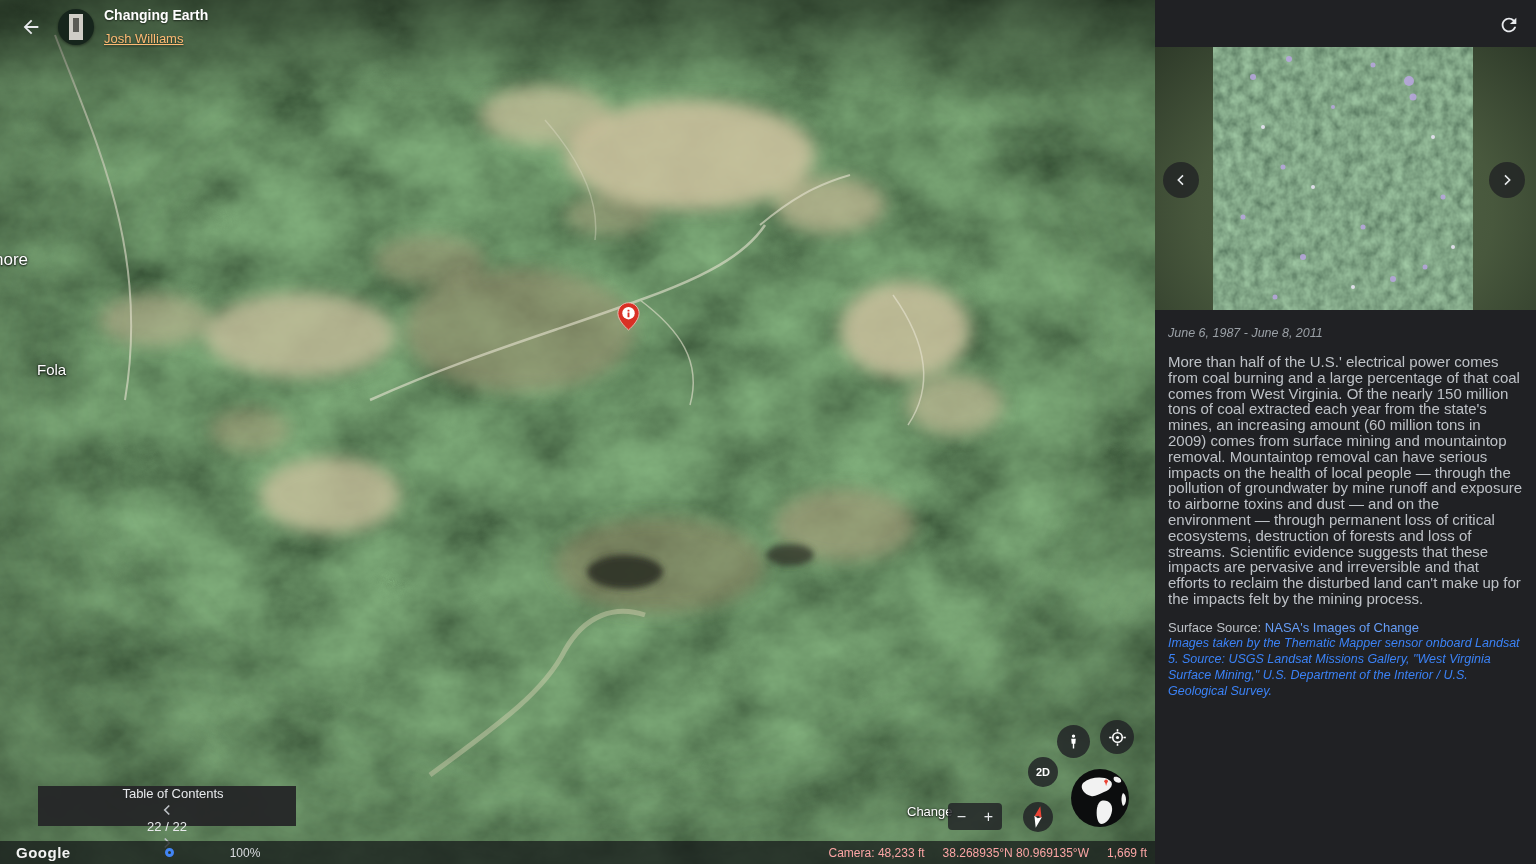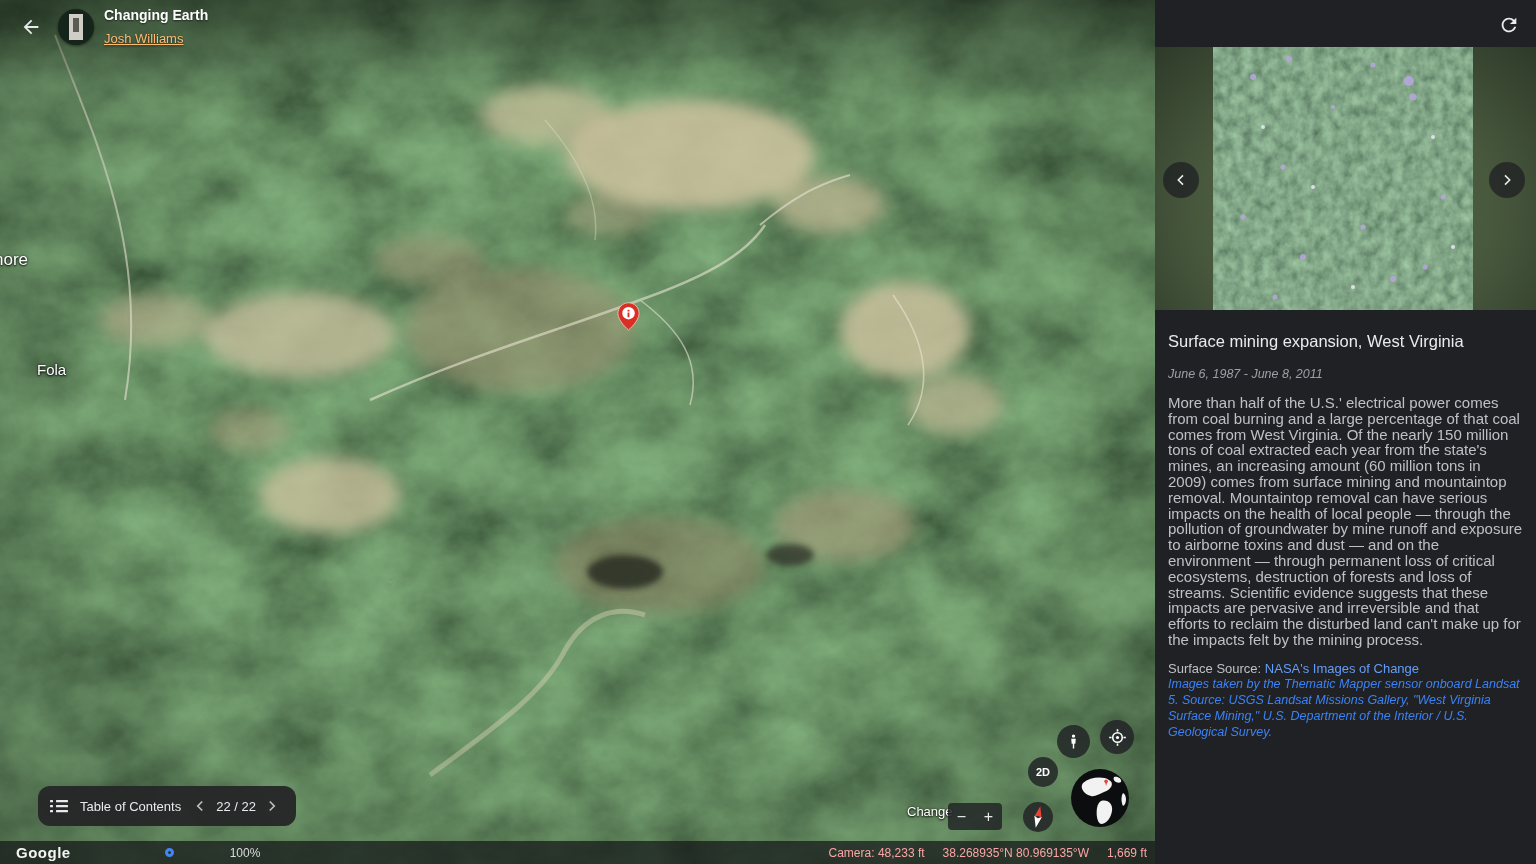--- a/index.html
+++ b/index.html
@@ -31,22 +31,22 @@
   .avatar { width:36px; height:36px; border-radius:50%; background:#16251c; margin-left:10px;
     overflow:hidden; position:relative; box-shadow:0 1px 3px rgba(0,0,0,.5); }
   .avatar .photo { position:absolute; left:11px; top:5px; width:14px; height:26px; background:#cfcdc6; }
   .avatar .photo-fig { position:absolute; left:15px; top:9px; width:6px; height:14px; background:#5a5b55; }
   .hdr-text { margin-left:10px; }
   .hdr-title { font-size:14px; font-weight:bold; color:#fff; text-shadow:0 1px 2px rgba(0,0,0,.6); }
   .hdr-author { font-size:13px; color:#fdba74; margin-top:8px; text-shadow:0 1px 2px rgba(0,0,0,.6);text-decoration:underline; }
 
   
   .toc { position:absolute; left:38px; bottom:38px; width:258px; height:40px;
-    background:rgba(37,38,40,.96); border-radius:12px; display:flex; align-items:center;
-    padding:0 12px; color:#e8eaed; }
+    background:rgba(37,38,40,.96); border-radius:0; display:flex; align-items:center;
+    padding:0 12px; color:#e8eaed;flex-direction:column; }
   .toc-label { font-size:13px; margin-left:12px; white-space:nowrap; }
   .toc-spacer { flex:1; }
   .toc-page { font-size:13px; margin:0 4px; white-space:nowrap; }
   .chev-btn { width:24px; height:24px; }
 
   
   .zoomctl { position:absolute; left:948px; bottom:34px; width:54px; height:27px;
     background:rgba(32,33,36,.82); border-radius:4px; display:flex; align-items:center; }
   .zoomctl button { flex:1; background:transparent; border:none; color:#e8eaed;
     font-size:16px; cursor:pointer; line-height:27px; }
@@ -305,21 +305,20 @@
         </svg>
       </button>
       <button class="car-btn car-next">
         <svg width="16" height="16" viewBox="0 0 24 24">
           <path d="M9 5 l7 7 -7 7" fill="none" stroke="#e8eaed" stroke-width="2.4"></path>
         </svg>
       </button>
     </div>
 
     <div class="panel-body">
-      <h1 class="p-title">Surface mining expansion, West Virginia</h1>
       <div class="p-date">June 6, 1987 - June 8, 2011</div>
       <p class="p-body">More than half of the U.S.' electrical power comes from coal burning and a large percentage of that coal comes from West Virginia. Of the nearly 150 million tons of coal extracted each year from the state's mines, an increasing amount (60 million tons in 2009) comes from surface mining and mountaintop removal. Mountaintop removal can have serious impacts on the health of local people — through the pollution of groundwater by mine runoff and exposure to airborne toxins and dust — and on the environment — through permanent loss of critical ecosystems, destruction of forests and loss of streams. Scientific evidence suggests that these impacts are pervasive and irreversible and that efforts to reclaim the disturbed land can't make up for the impacts felt by the mining process.</p>
       <p class="p-source">
         <span>Surface Source: </span><a>NASA's Images of Change</a>
       </p>
       <p class="p-credits">Images taken by the Thematic Mapper sensor onboard Landsat 5. Source: USGS Landsat Missions Gallery, "West Virginia Surface Mining," U.S. Department of the Interior / U.S. Geological Survey.</p>
     </div>
   </aside>
 </div>
 

